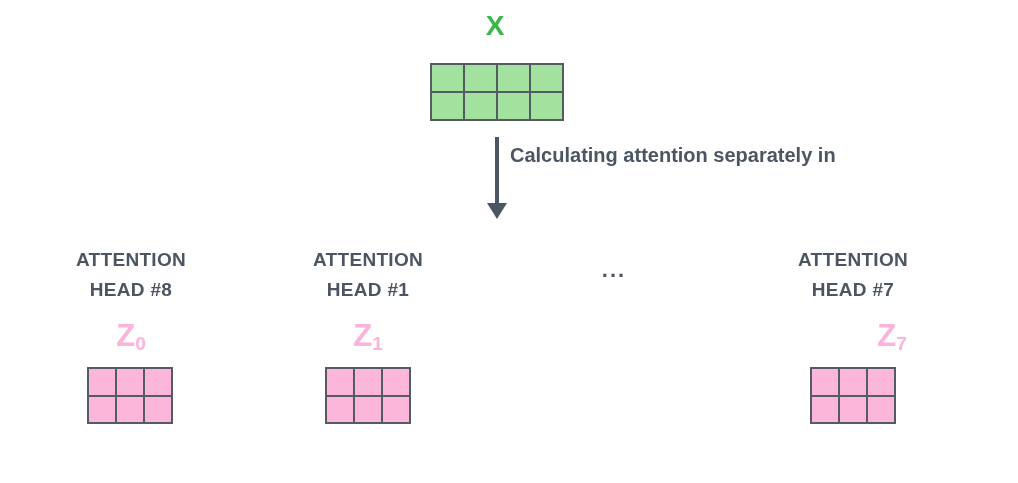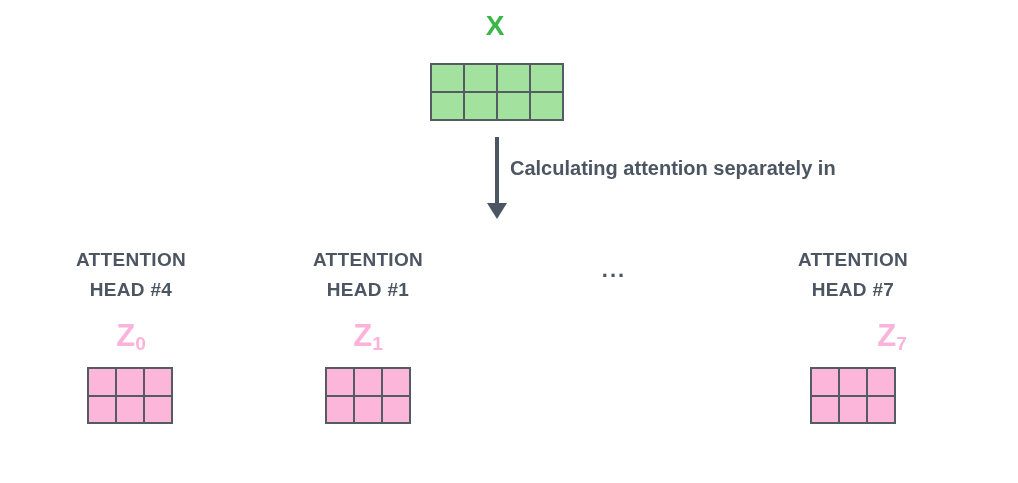--- a/index.html
+++ b/index.html
@@ -31,21 +31,21 @@
     position:absolute;left:495px;top:137px;width:4px;height:67px;
     background:var(--text_dark);
   }
   .arrow-head{
     position:absolute;left:487px;top:203px;width:0;height:0;
     border-left:10px solid transparent;border-right:10px solid transparent;
     border-top:16px solid var(--text_dark);
   }
   .caption{
     position:absolute;left:510px;top:140px;
-    font-size:20px;line-height:31px;font-weight:600;color:var(--text_dark);margin-top:13px;
+    font-size:20px;line-height:31px;font-weight:600;color:var(--text_dark);
   }
   .head-label{
     position:absolute;top:245px;width:220px;text-align:center;
     font-size:19px;line-height:30px;font-weight:600;color:var(--text_dark);
     transform:translateX(-50%);letter-spacing:0.3px;
   }
   .hl-0{left:131px;} .hl-1{left:368px;} .hl-7{left:853px;}
   .z-label{
     position:absolute;top:318px;width:120px;text-align:center;
     font-size:31px;font-weight:700;color:var(--pink_label);
@@ -79,21 +79,21 @@
 
   <div class="arrow-shaft"></div>
   <div class="arrow-head"></div>
 
   <div class="caption">
     <div>Calculating attention separately in</div>
   </div>
 
   <div class="head-label hl-0">
     <div>ATTENTION</div>
-    <div>HEAD #4</div>
+    <div>HEAD #8</div>
   </div>
   <div class="head-label hl-1">
     <div>ATTENTION</div>
     <div>HEAD #1</div>
   </div>
   <div class="ellipsis">...</div>
   <div class="head-label hl-7">
     <div>ATTENTION</div>
     <div>HEAD #7</div>
   </div>

